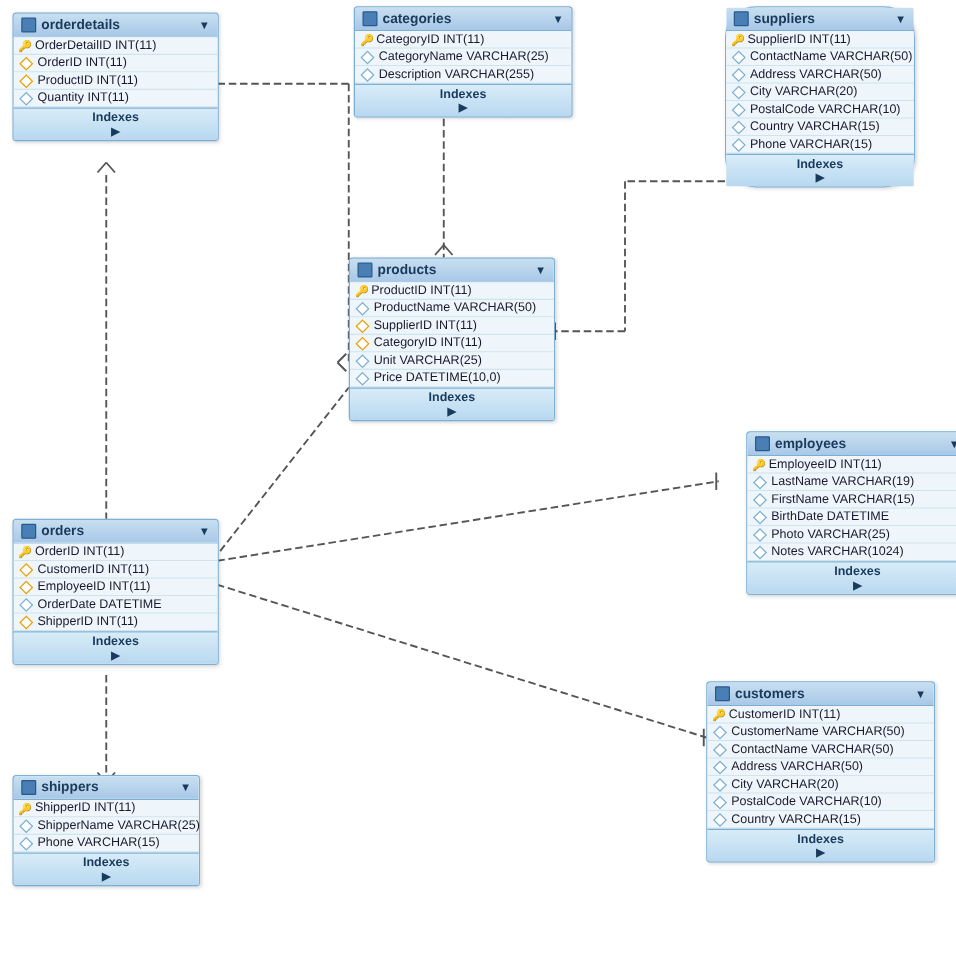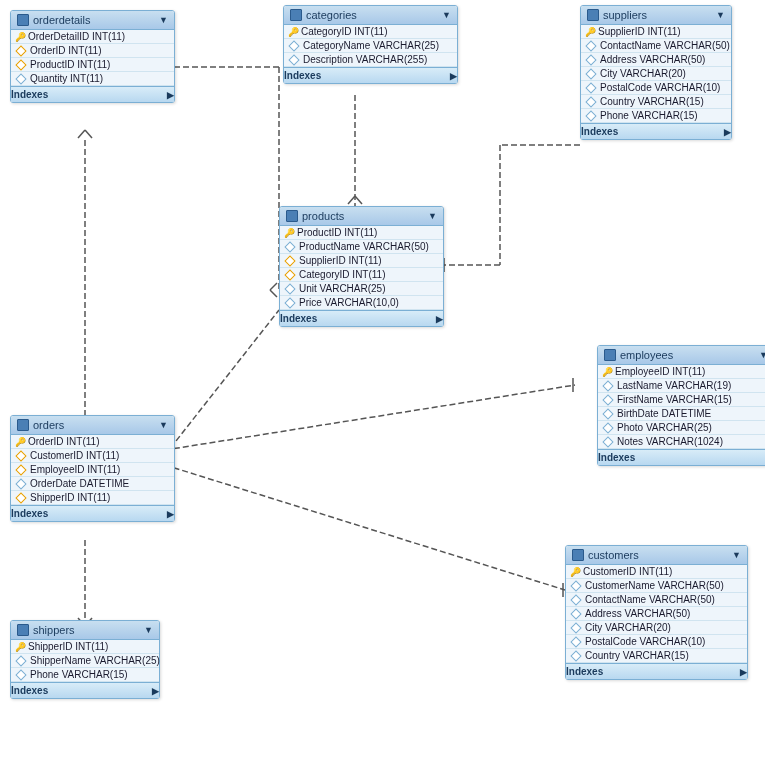--- a/index.html
+++ b/index.html
@@ -26,21 +26,21 @@
       min-width: 150px;
       box-shadow: 1px 1px 3px rgba(0,0,0,0.15);
     }
     .table-header {
       background: linear-gradient(to bottom, #c8dff0, #a8c8e8);
       border-bottom: 1px solid #7bafd4;
       padding: 3px 6px;
       display: flex;
       align-items: center;
       gap: 4px;
-      font-weight: normal;
+      font-weight: bold;
       font-size: 11px;
       color: #1a3a5c;
       border-radius: 2px 2px 0 0;
     }
     .table-header-icon {
       display: inline-block;
       width: 12px;
       height: 12px;
       background: #4a7fb5;
       border: 1px solid #2a5a8c;
@@ -91,28 +91,29 @@
       width: 8px;
       height: 8px;
       background: #fff;
       border: 1.5px solid #e8a000;
       transform: rotate(45deg);
       flex-shrink: 0;
       margin: 1px 2px;
     }
     .table-indexes {
       background: linear-gradient(to bottom, #d8ecf8, #b8d8f0);
-      padding: 2px 0;
+      padding: 2px 16px;
       display: flex;
       align-items: center;
       justify-content: space-between;
       font-size: 10px;
       color: #1a3a5c;
       border-top: 1px solid #7bafd4;
       font-weight: bold;
+      flex-direction: column;
     }
     .indexes-arrow {
       font-size: 9px;
       color: #1a3a5c;
     }
     svg.connections {
       position: absolute;
       top: 0;
       left: 0;
       width: 765px;
@@ -225,21 +226,21 @@
     <div class="table-field">
       <span class="field-icon-diamond"></span>
       <span>Description VARCHAR(255)</span>
     </div>
     <div class="table-indexes">
       <span>Indexes</span>
       <span class="indexes-arrow">▶</span>
     </div>
   </div>
 
-  <div class="table-box" style="left:580px;top:5px;width:152px;">
+  <div class="table-box" style="left:580px;top:5px;width:152px;border-radius:25px;">
     <div class="table-header">
       <span class="table-header-icon"></span>
       <span>suppliers</span>
       <span class="table-header-arrow">▼</span>
     </div>
     <div class="table-field">
       <span class="field-icon-key">🔑</span>
       <span>SupplierID INT(11)</span>
     </div>
     <div class="table-field">
@@ -293,21 +294,21 @@
     <div class="table-field">
       <span class="field-icon-orange-diamond"></span>
       <span>CategoryID INT(11)</span>
     </div>
     <div class="table-field">
       <span class="field-icon-diamond"></span>
       <span>Unit VARCHAR(25)</span>
     </div>
     <div class="table-field">
       <span class="field-icon-diamond"></span>
-      <span>Price VARCHAR(10,0)</span>
+      <span>Price DATETIME(10,0)</span>
     </div>
     <div class="table-indexes">
       <span>Indexes</span>
       <span class="indexes-arrow">▶</span>
     </div>
   </div>
 
   <div class="table-box" style="left:10px;top:415px;width:165px;">
     <div class="table-header">
       <span class="table-header-icon"></span>

